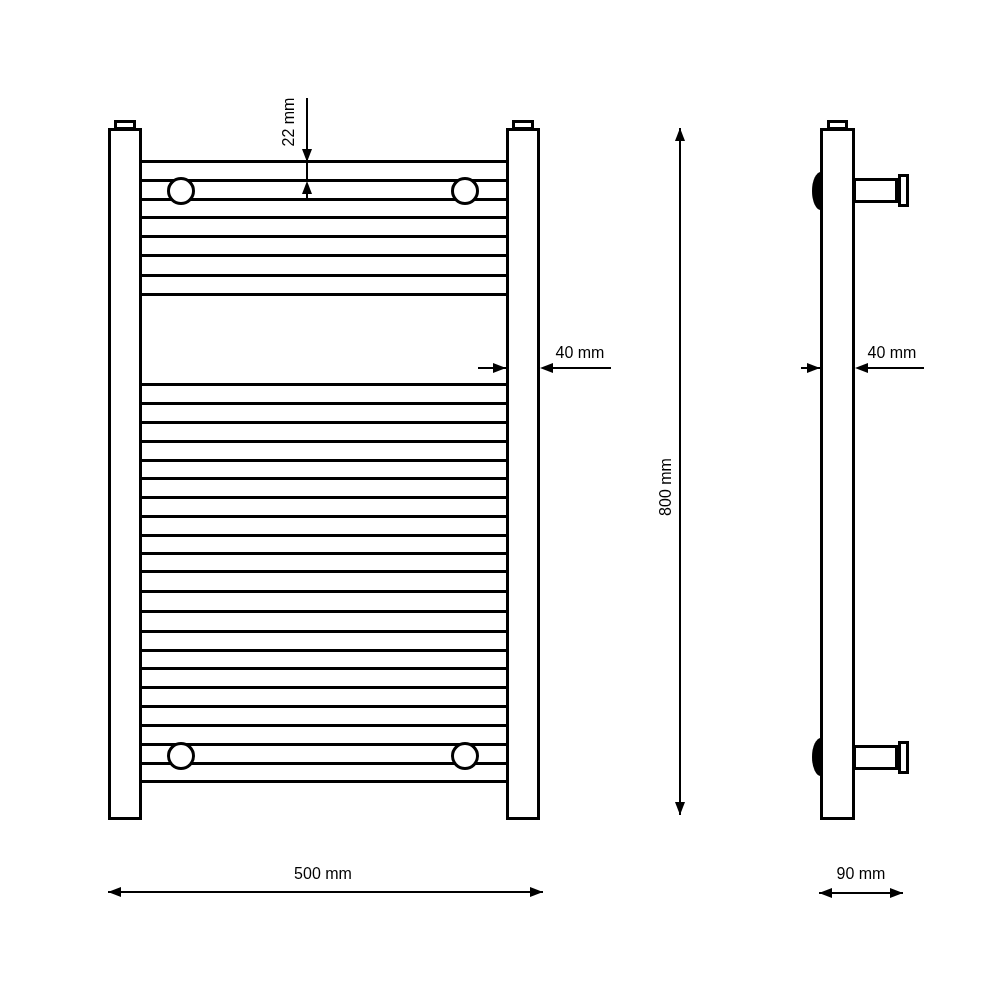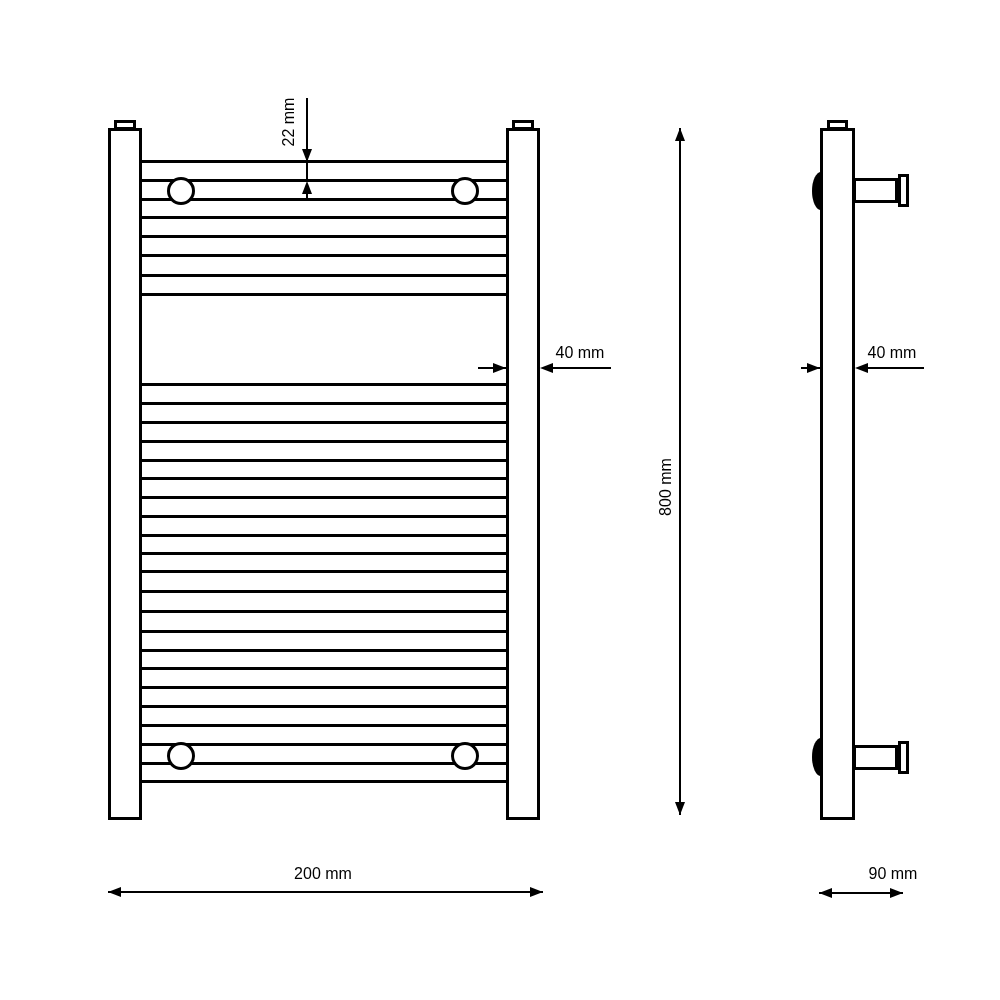--- a/index.html
+++ b/index.html
@@ -90,21 +90,21 @@
       <div class="arr arr-r" style="left:493px;top:363px;"></div>
       <div class="arr arr-l" style="left:540px;top:363px;"></div>
       <div class="dim" style="left:553px;top:367px;width:58px;height:2px;"></div>
       <div class="dimlabel" style="left:548px;top:345px;width:64px;">40 mm</div>
     </div>
 
     <div>
       <div class="dim" style="left:108px;top:891px;width:435px;height:2px;"></div>
       <div class="arr arr-l" style="left:108px;top:887px;"></div>
       <div class="arr arr-r" style="left:530px;top:887px;"></div>
-      <div class="dimlabel" style="left:263px;top:866px;width:120px;">200 mm</div>
+      <div class="dimlabel" style="left:263px;top:866px;width:120px;">500 mm</div>
     </div>
 
     <div>
       <div class="dim" style="left:679px;top:128px;width:2px;height:687px;"></div>
       <div class="arr arr-u" style="left:675px;top:128px;"></div>
       <div class="arr arr-d" style="left:675px;top:802px;"></div>
       <div class="dimlabel vert" style="left:616px;top:479px;width:100px;">800 mm</div>
     </div>
   </div>
 
@@ -126,17 +126,17 @@
       <div class="arr arr-r" style="left:807px;top:363px;"></div>
       <div class="arr arr-l" style="left:855px;top:363px;"></div>
       <div class="dim" style="left:868px;top:367px;width:56px;height:2px;"></div>
       <div class="dimlabel" style="left:860px;top:345px;width:64px;">40 mm</div>
     </div>
 
     <div>
       <div class="dim" style="left:819px;top:892px;width:84px;height:2px;"></div>
       <div class="arr arr-l" style="left:819px;top:888px;"></div>
       <div class="arr arr-r" style="left:890px;top:888px;"></div>
-      <div class="dimlabel" style="left:838px;top:866px;width:110px;text-align:center;">90 mm</div>
+      <div class="dimlabel" style="left:806px;top:866px;width:110px;text-align:center;">90 mm</div>
     </div>
   </div>
 
 </div>
 
 </body></html>

